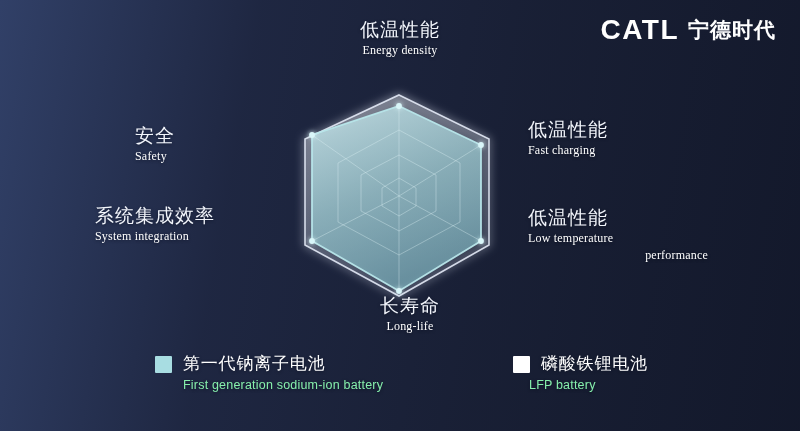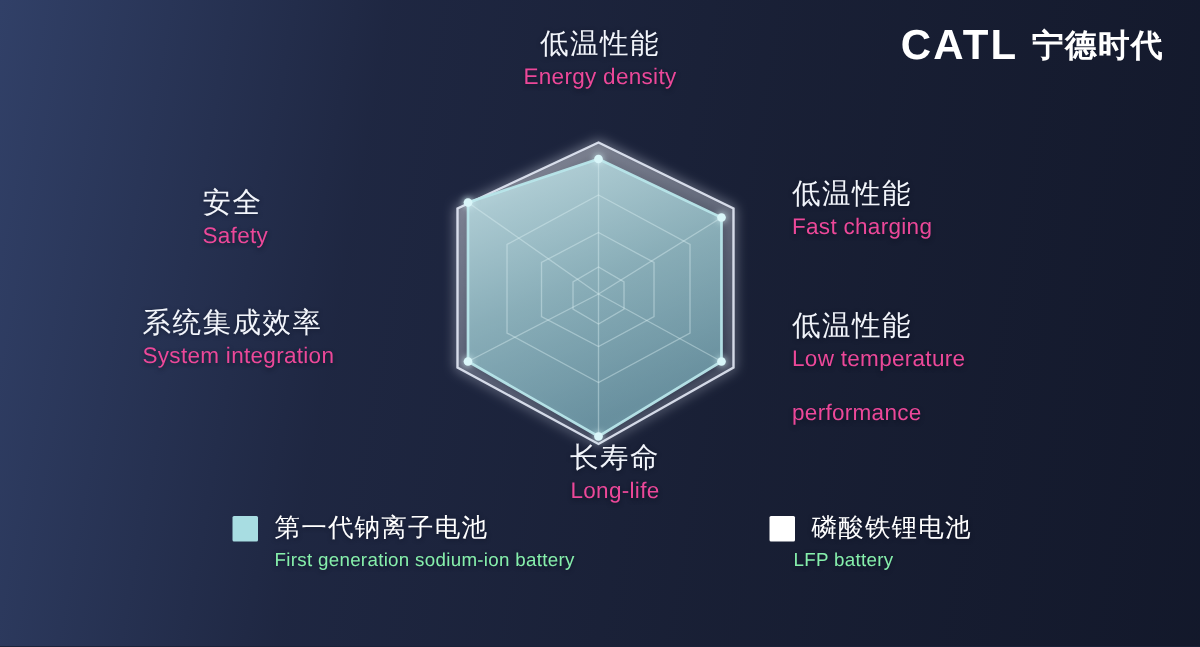--- a/index.html
+++ b/index.html
@@ -35,36 +35,37 @@
     font-family:"DejaVu Sans",sans-serif;
   }
 
   .axlabel{position:absolute;z-index:5;line-height:1.18;}
   .axlabel .cn{
     font-family:"DejaVu Sans",sans-serif;
     font-size:19px;color:#f2f5fb;font-weight:500;letter-spacing:1px;
     text-shadow:0 1px 3px rgba(10,14,28,0.5);
   }
   .axlabel .en{
-    font-size:15px;color:#ec4899;letter-spacing:0.2px;margin-top:3px;
+    font-size:12px;color:#ffffff;letter-spacing:0.2px;margin-top:3px;
     text-shadow:0 1px 3px rgba(10,14,28,0.5);
+    font-family:Liberation Serif, serif;
   }
   .ta-c{text-align:center;}
   .ta-r{text-align:left;}
   .ta-l{text-align:left;}
 
   #lbl-energy{left:260px;top:18px;width:280px;}
   #lbl-fast{left:528px;top:118px;width:170px;}
   #lbl-lowtemp{left:528px;top:206px;width:180px;}
   #lbl-long{left:300px;top:294px;width:220px;}
   #lbl-sysint{left:95px;top:204px;width:200px;}
   #lbl-safety{left:135px;top:124px;width:160px;}
 
   .legend{position:absolute;z-index:6;}
-  .legend .row{display:flex;align-items:flex-start;gap:11px;}
+  .legend .row{display:flex;align-items:flex-start;gap:11px;margin-top:12px;}
   .swatch{width:17px;height:17px;flex:0 0 17px;margin-top:4px;border-radius:1px;}
   .legend .cn{
     font-family:"DejaVu Sans",sans-serif;
     font-size:17px;color:#ffffff;font-weight:500;letter-spacing:0.8px;
     text-shadow:0 1px 3px rgba(10,14,28,0.5);
   }
   .legend .en{
     font-size:12.5px;color:#86efac;margin-top:3px;letter-spacing:0.2px;
     text-shadow:0 1px 3px rgba(10,14,28,0.5);
   }
@@ -146,21 +147,21 @@
   </div>
 
   <div class="axlabel ta-l" id="lbl-fast">
     <div class="cn">低温性能</div>
     <div class="en">Fast charging</div>
   </div>
 
   <div class="axlabel ta-l" id="lbl-lowtemp">
     <div class="cn">低温性能</div>
     <div class="en">Low temperature</div>
-    <div class="en" style="margin-top:18px;">performance</div>
+    <div class="en" style="margin-top:2px;text-align:right;">performance</div>
   </div>
 
   <div class="axlabel ta-c" id="lbl-long">
     <div class="cn">长寿命</div>
     <div class="en">Long-life</div>
   </div>
 
   <div class="axlabel ta-r" id="lbl-sysint">
     <div class="cn">系统集成效率</div>
     <div class="en">System integration</div>

